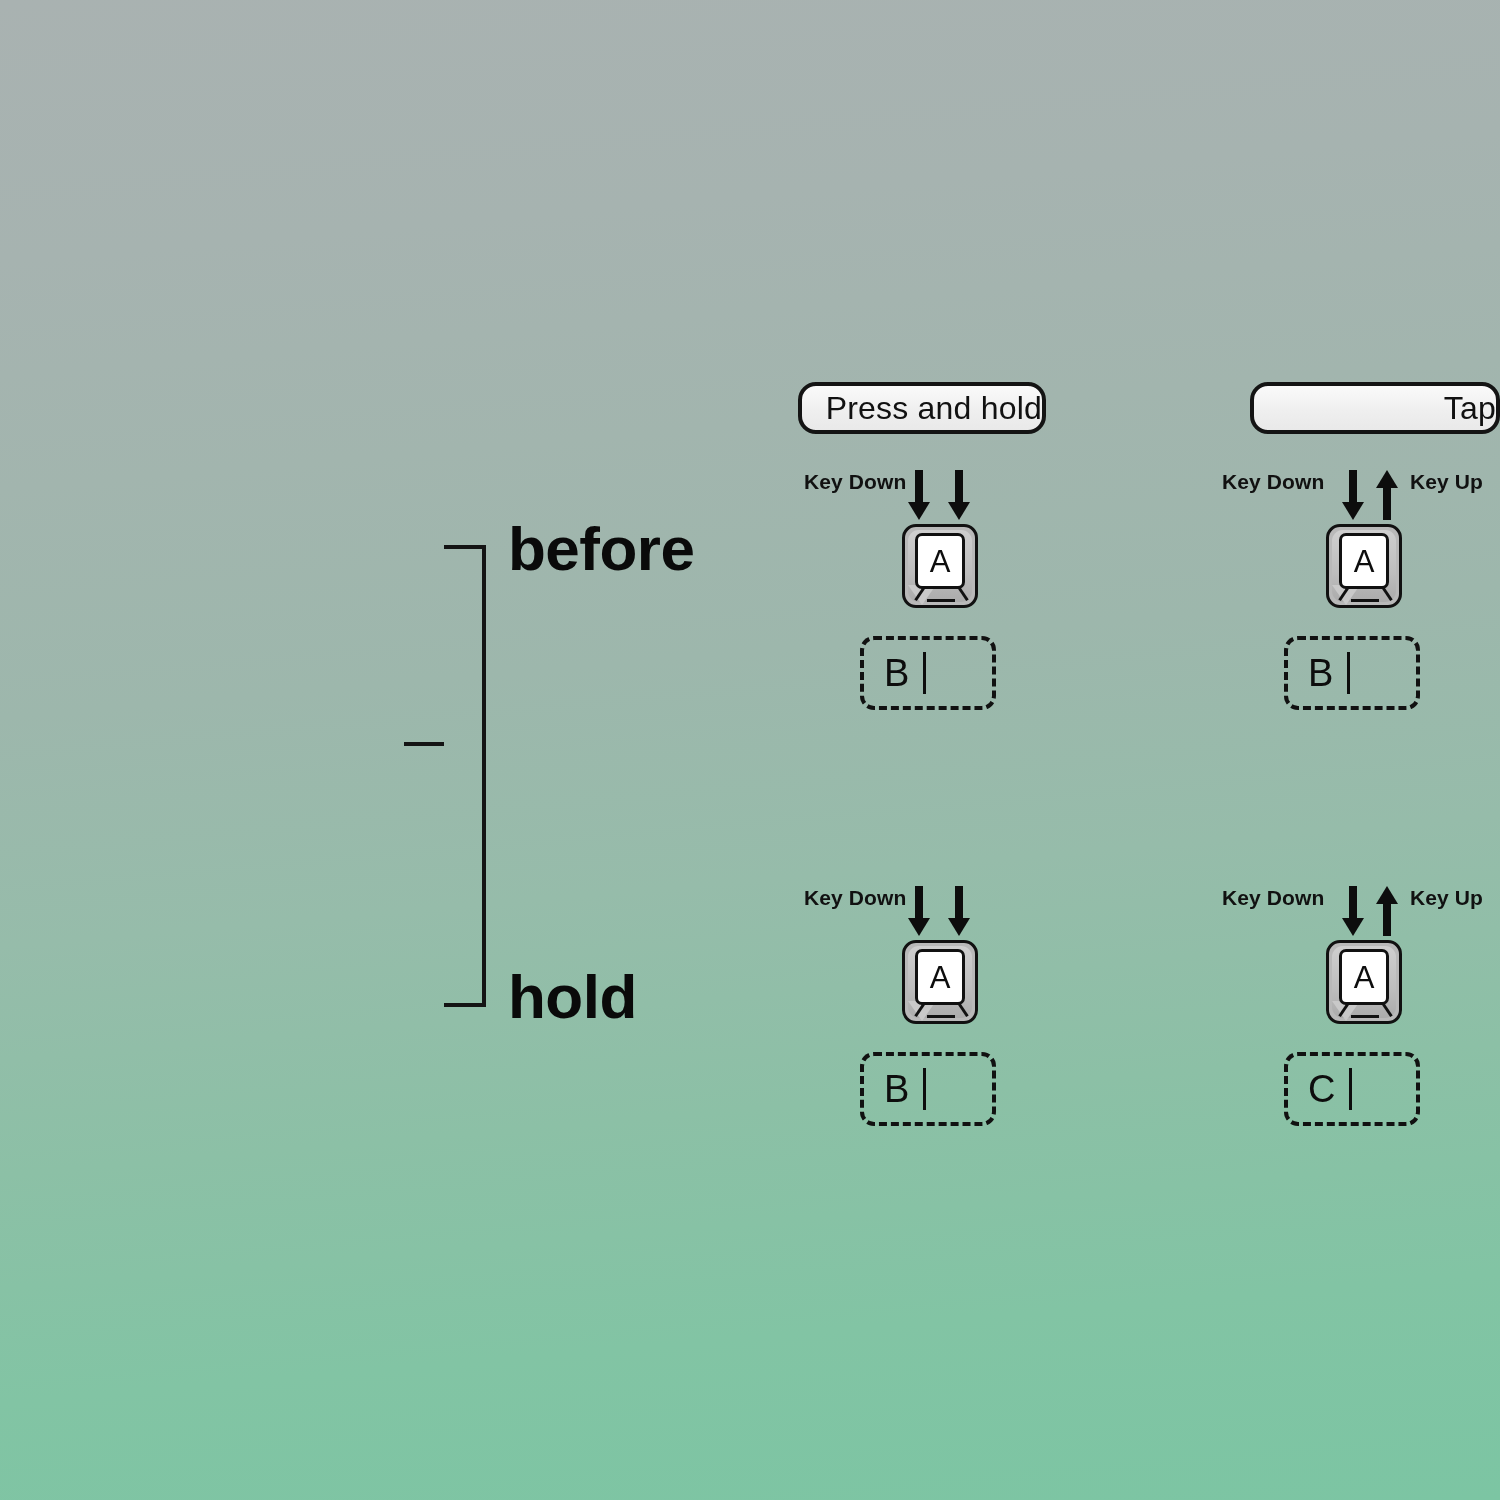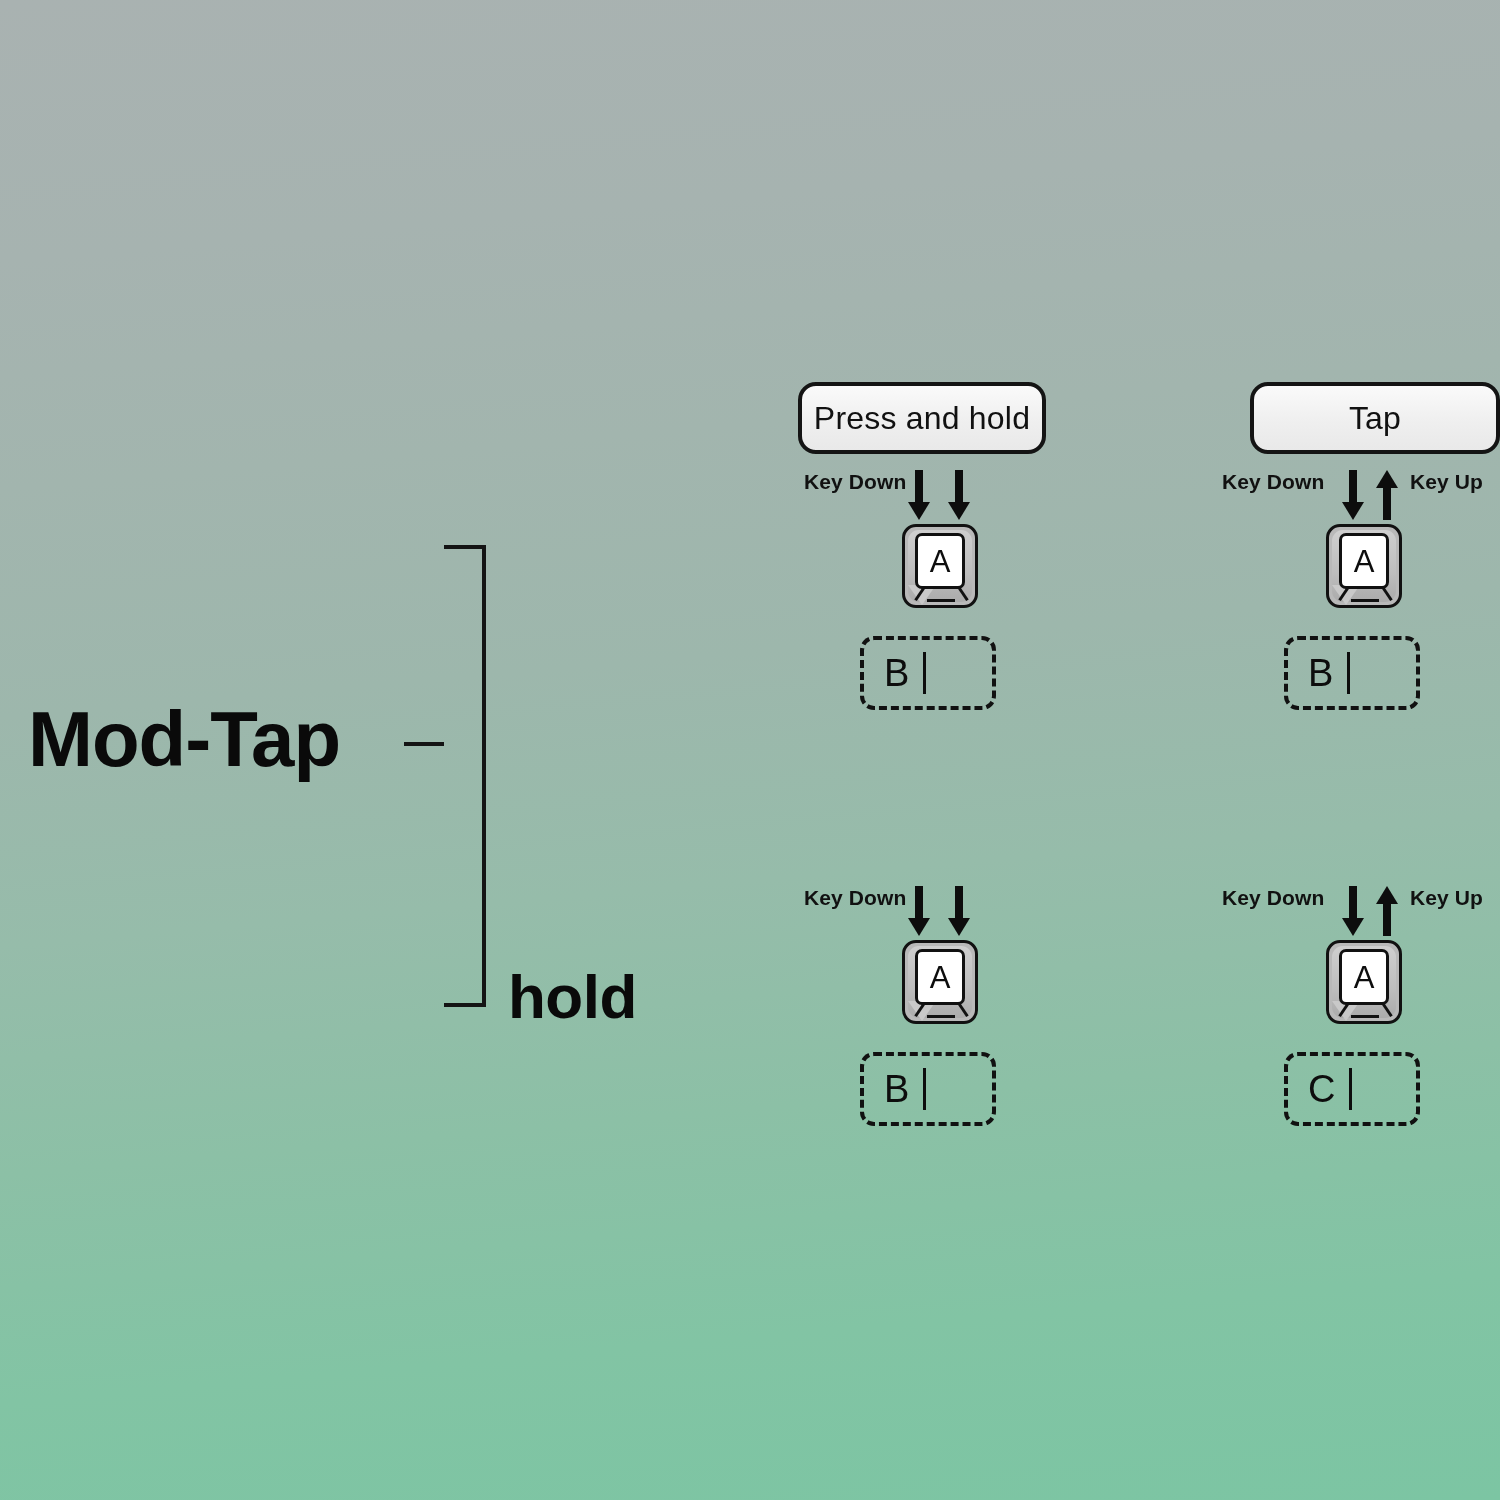--- a/index.html
+++ b/index.html
@@ -88,27 +88,27 @@
   #panel-tl { left: 798px;  top: 382px; }
   #panel-tr { left: 1222px; top: 382px; }
   #panel-bl { left: 798px;  top: 798px; }
   #panel-br { left: 1222px; top: 798px; }
 
   
   .pill {
     position: absolute;
     left: 0; top: 0;
     width: 248px;
-    height: 72px;
+    height: 52px;
     border: 4px solid #141414;
     border-radius: 18px;
     background: linear-gradient(180deg, #fafafa 0%, #efefef 55%, #e9e9e9 100%);
     display: flex;
     align-items: center;
-    justify-content: center;
+    justify-content: flex-end;
     box-sizing: border-box;
   }
   .pill-text {
     font-size: 32px;
     color: #111;
     letter-spacing: 0.2px;
     white-space: nowrap;
   }
   #panel-tr .pill { width: 250px; margin-left: 28px; }
 
@@ -258,30 +258,30 @@
     height: 42px;
     background: #0d0d0d;
     margin-left: 14px;
   }
 </style>
 </head>
 <body>
 
 <div id="stage">
 
-  <div class="mod-title">Mod-Tap</div>
 
   <div class="bracket-stem"></div>
 
   <div class="bracket">
     <div class="bracket-spine"></div>
     <div class="bracket-arm top"></div>
     <div class="bracket-arm bottom"></div>
   </div>
 
+  <div class="branch-label" id="label-before">before</div>
   <div class="branch-label" id="label-after">hold</div>
 
   <div class="panel" id="panel-tl">
     <div class="pill">
       <span class="pill-text">Press and hold</span>
     </div>
 
     <div class="arrow-row">
       <span class="arrow-label" style="left:6px;">Key Down</span>
       <span class="arrow down" style="left:110px;">

